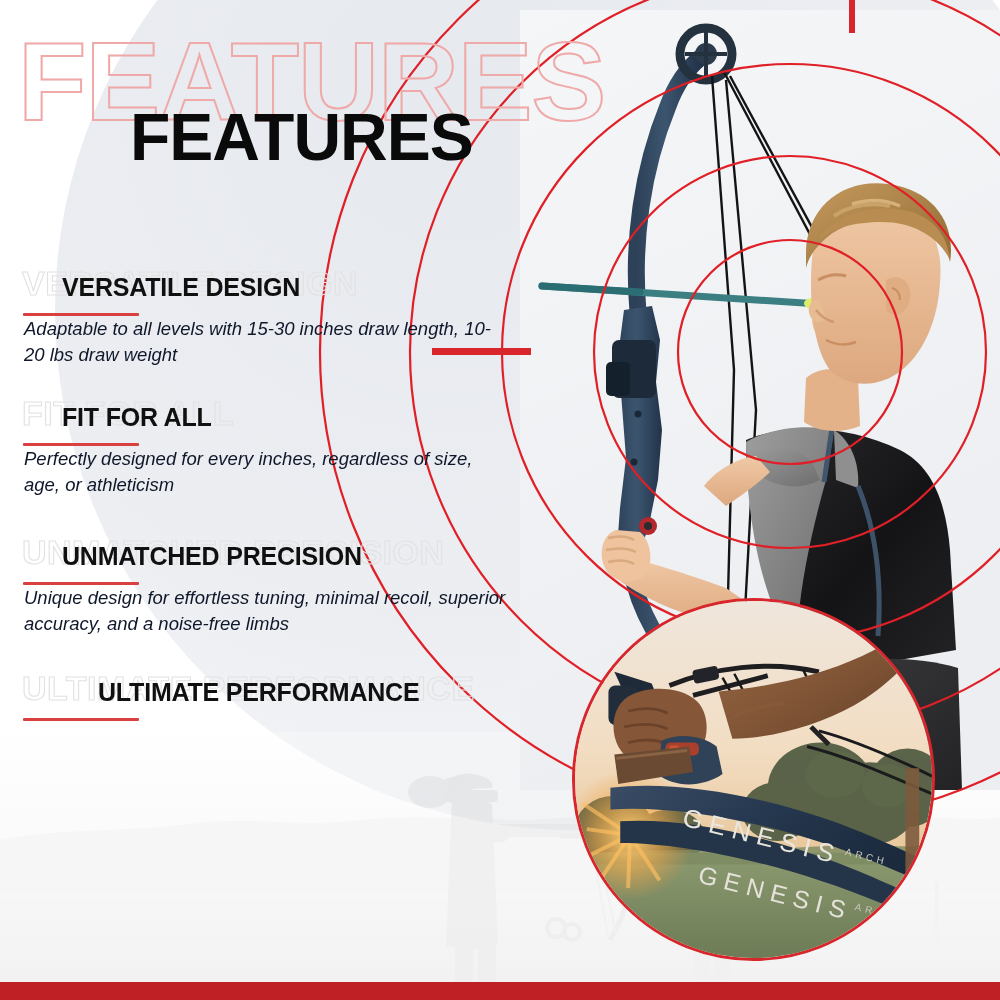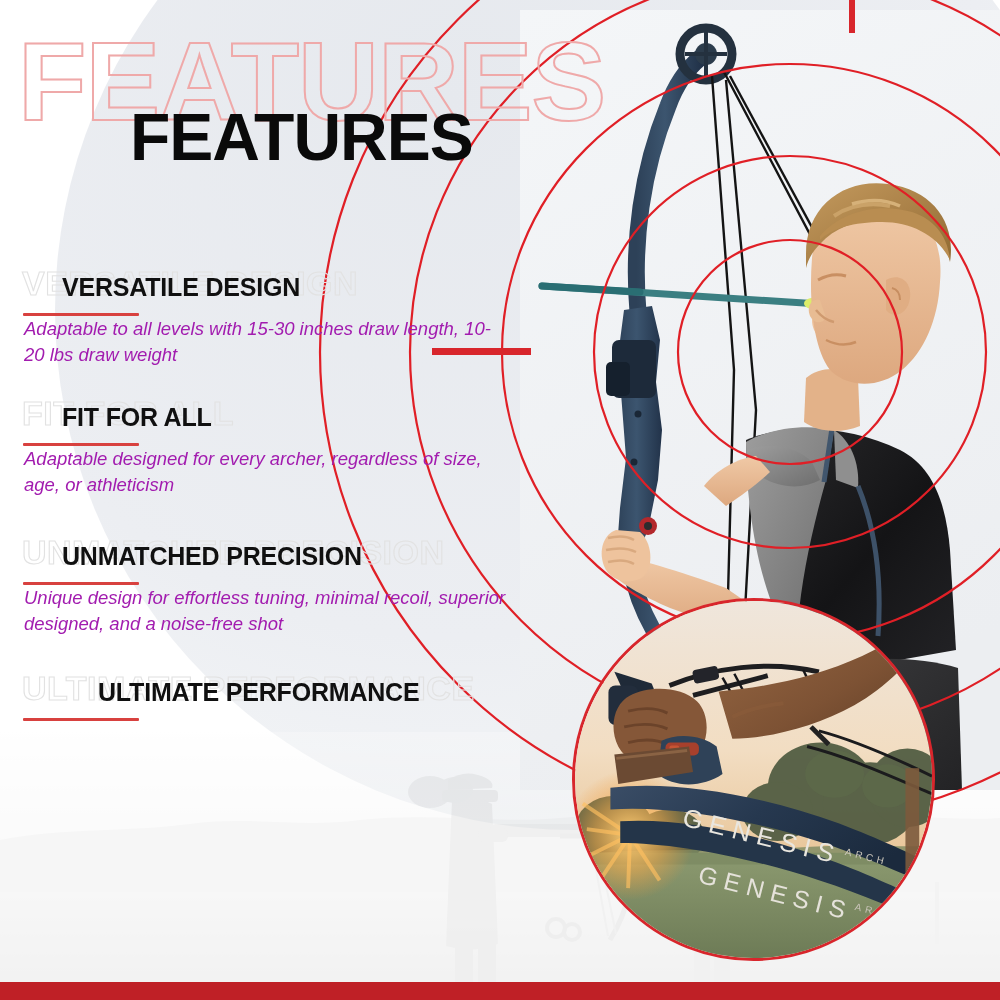--- a/index.html
+++ b/index.html
@@ -51,21 +51,21 @@
     position:absolute;left:23px;top:47px;
     width:116px;height:2.5px;background:#d8413f;border-radius:1px;
   }
   .feat-head{
     position:relative;margin:0;padding:9px 0 0 62px;
     font-size:25px;font-weight:bold;color:#101010;letter-spacing:-.2px;
     line-height:1;white-space:nowrap;
   }
   .feat-body{
     margin:16px 0 0 24px;padding:0;
-    font-size:18.5px;font-style:italic;color:#a21caf;
+    font-size:18.5px;font-style:italic;color:#0f172a;
     line-height:1.42;max-width:545px;font-weight:500;
   }
   .f1 .feat-body,.f2 .feat-body{max-width:470px;}
 
   
   .f1{height:124px;}
   .f2{height:133px;}
   .f3{height:130px;}
   .f4{height:150px;padding-left:36px;}
 
@@ -412,28 +412,28 @@
       <div class="feat-ghost">VERSATILE DESIGN</div>
       <div class="feat-rule"></div>
       <div class="feat-head">VERSATILE DESIGN</div>
       <div class="feat-body">Adaptable to all levels with 15-30 inches draw length, 10-20 lbs draw weight</div>
     </div>
 
     <div class="feature f2">
       <div class="feat-ghost">FIT FOR ALL</div>
       <div class="feat-rule"></div>
       <div class="feat-head">FIT FOR ALL</div>
-      <div class="feat-body">Adaptable designed for every archer, regardless of size, age, or athleticism</div>
+      <div class="feat-body">Perfectly designed for every inches, regardless of size, age, or athleticism</div>
     </div>
 
     <div class="feature f3">
       <div class="feat-ghost">UNMATCHED PRECISION</div>
       <div class="feat-rule"></div>
       <div class="feat-head">UNMATCHED PRECISION</div>
-      <div class="feat-body">Unique design for effortless tuning, minimal recoil, superior designed, and a noise-free shot</div>
+      <div class="feat-body">Unique design for effortless tuning, minimal recoil, superior accuracy, and a noise-free limbs</div>
     </div>
 
     <div class="feature f4">
       <div class="feat-ghost">ULTIMATE PERFORMANCE</div>
       <div class="feat-rule"></div>
       <div class="feat-head">ULTIMATE PERFORMANCE</div>
     </div>
 
   </div>
 

